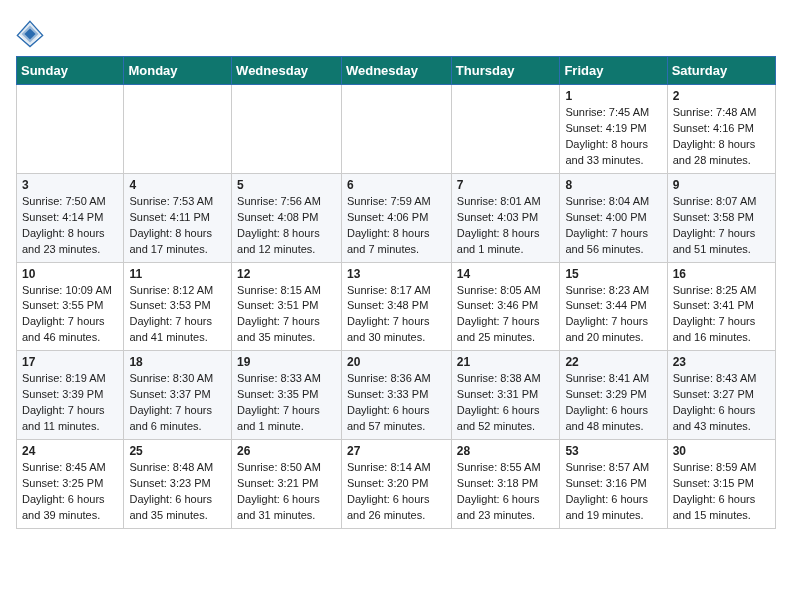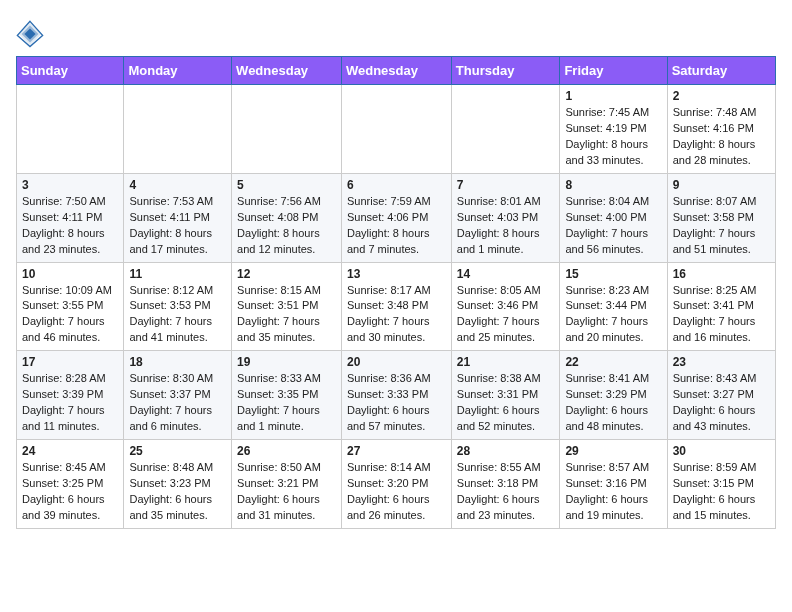--- a/index.html
+++ b/index.html
@@ -54,21 +54,21 @@
       font-size: 15px;
       color: #333;
       margin-top: 2px;
     }
     .calendar {
       width: 100%;
       border-collapse: collapse;
       margin-top: 8px;
     }
     .calendar th {
-      background-color: #8b5cf6;
+      background-color: #0f766e;
       color: #fff;
       font-size: 13px;
       font-weight: bold;
       padding: 6px 4px;
       text-align: left;
       border: 1px solid #2b6cb0;
     }
     .calendar td {
       border: 1px solid #ccc;
       vertical-align: top;
@@ -151,21 +151,21 @@
           <span class="day-num">2</span>
           <div class="day-info">Sunrise: 7:48 AM
 Sunset: 4:16 PM
 Daylight: 8 hours and 28 minutes.</div>
         </td>
       </tr>
       <tr>
         <td>
           <span class="day-num">3</span>
           <div class="day-info">Sunrise: 7:50 AM
-Sunset: 4:11 PM
+Sunset: 4:14 PM
 Daylight: 8 hours and 23 minutes.</div>
         </td>
         <td>
           <span class="day-num">4</span>
           <div class="day-info">Sunrise: 7:53 AM
 Sunset: 4:11 PM
 Daylight: 8 hours and 17 minutes.</div>
         </td>
         <td>
           <span class="day-num">5</span>
@@ -238,21 +238,21 @@
         <td>
           <span class="day-num">16</span>
           <div class="day-info">Sunrise: 8:25 AM
 Sunset: 3:41 PM
 Daylight: 7 hours and 16 minutes.</div>
         </td>
       </tr>
       <tr>
         <td>
           <span class="day-num">17</span>
-          <div class="day-info">Sunrise: 8:28 AM
+          <div class="day-info">Sunrise: 8:19 AM
 Sunset: 3:39 PM
 Daylight: 7 hours and 11 minutes.</div>
         </td>
         <td>
           <span class="day-num">18</span>
           <div class="day-info">Sunrise: 8:30 AM
 Sunset: 3:37 PM
 Daylight: 7 hours and 6 minutes.</div>
         </td>
         <td>
@@ -311,21 +311,21 @@
 Sunset: 3:20 PM
 Daylight: 6 hours and 26 minutes.</div>
         </td>
         <td>
           <span class="day-num">28</span>
           <div class="day-info">Sunrise: 8:55 AM
 Sunset: 3:18 PM
 Daylight: 6 hours and 23 minutes.</div>
         </td>
         <td>
-          <span class="day-num">29</span>
+          <span class="day-num">53</span>
           <div class="day-info">Sunrise: 8:57 AM
 Sunset: 3:16 PM
 Daylight: 6 hours and 19 minutes.</div>
         </td>
         <td>
           <span class="day-num">30</span>
           <div class="day-info">Sunrise: 8:59 AM
 Sunset: 3:15 PM
 Daylight: 6 hours and 15 minutes.</div>
         </td>

